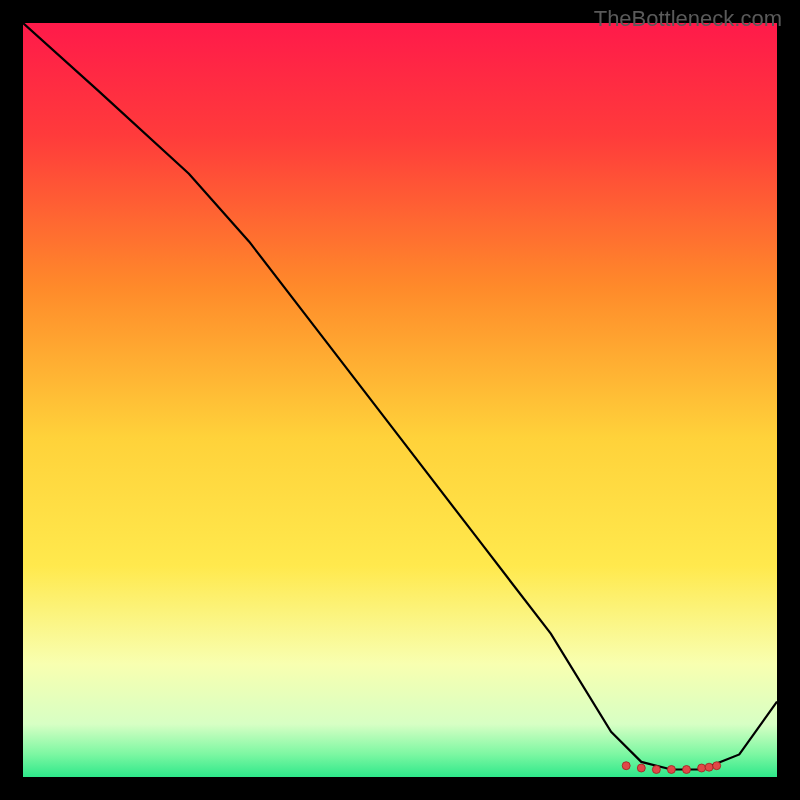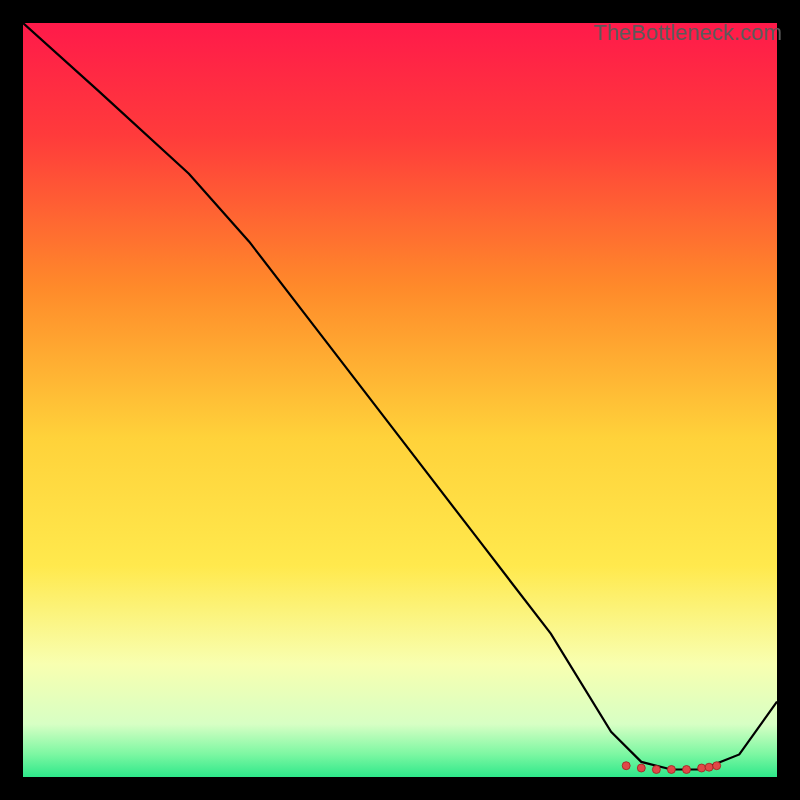--- a/index.html
+++ b/index.html
@@ -6,21 +6,21 @@
     margin: 0;
     padding: 0;
     width: 800px;
     height: 800px;
     background: #000;
     position: relative;
     font-family: Arial, sans-serif;
   }
   .attribution {
     position: absolute;
-    top: 20px;
+    top: 6px;
     right: 18px;
     color: #5a5a5a;
     font-size: 22px;
     font-weight: 500;
     z-index: 10;
   }
   .plot-area {
     position: absolute;
     left: 23px;
     top: 23px;

